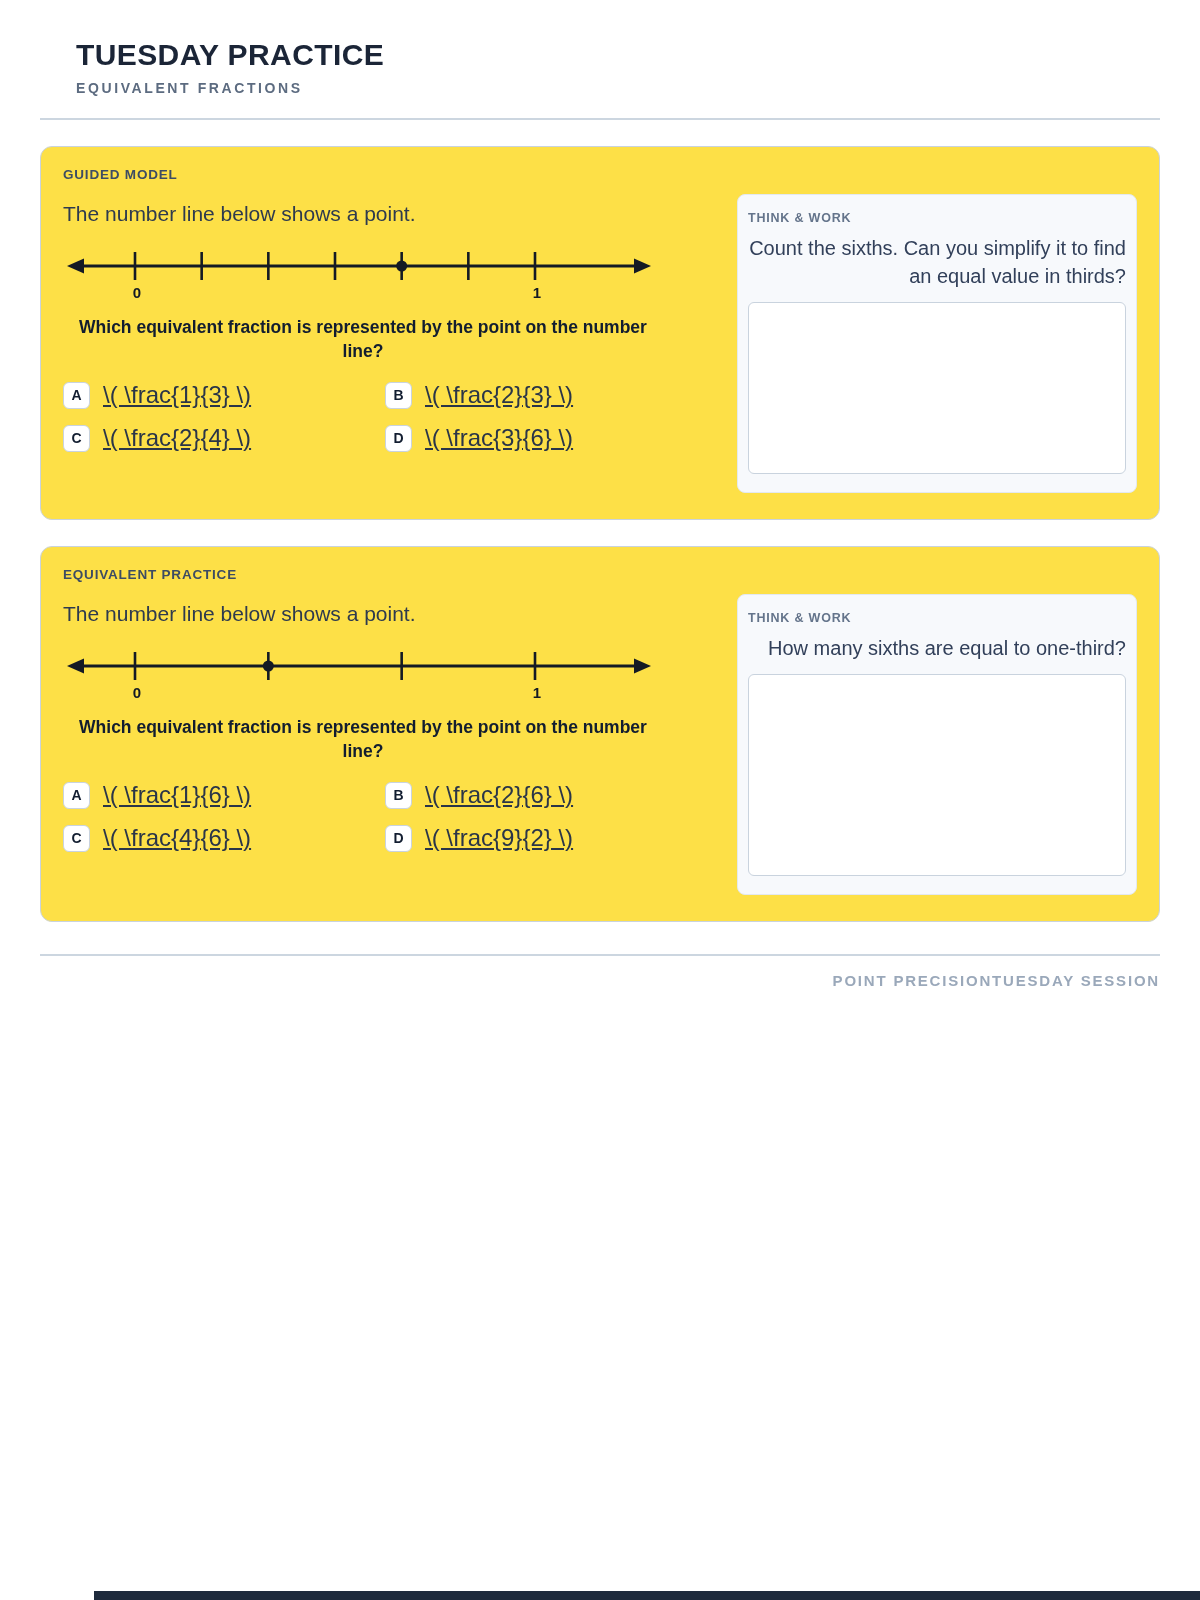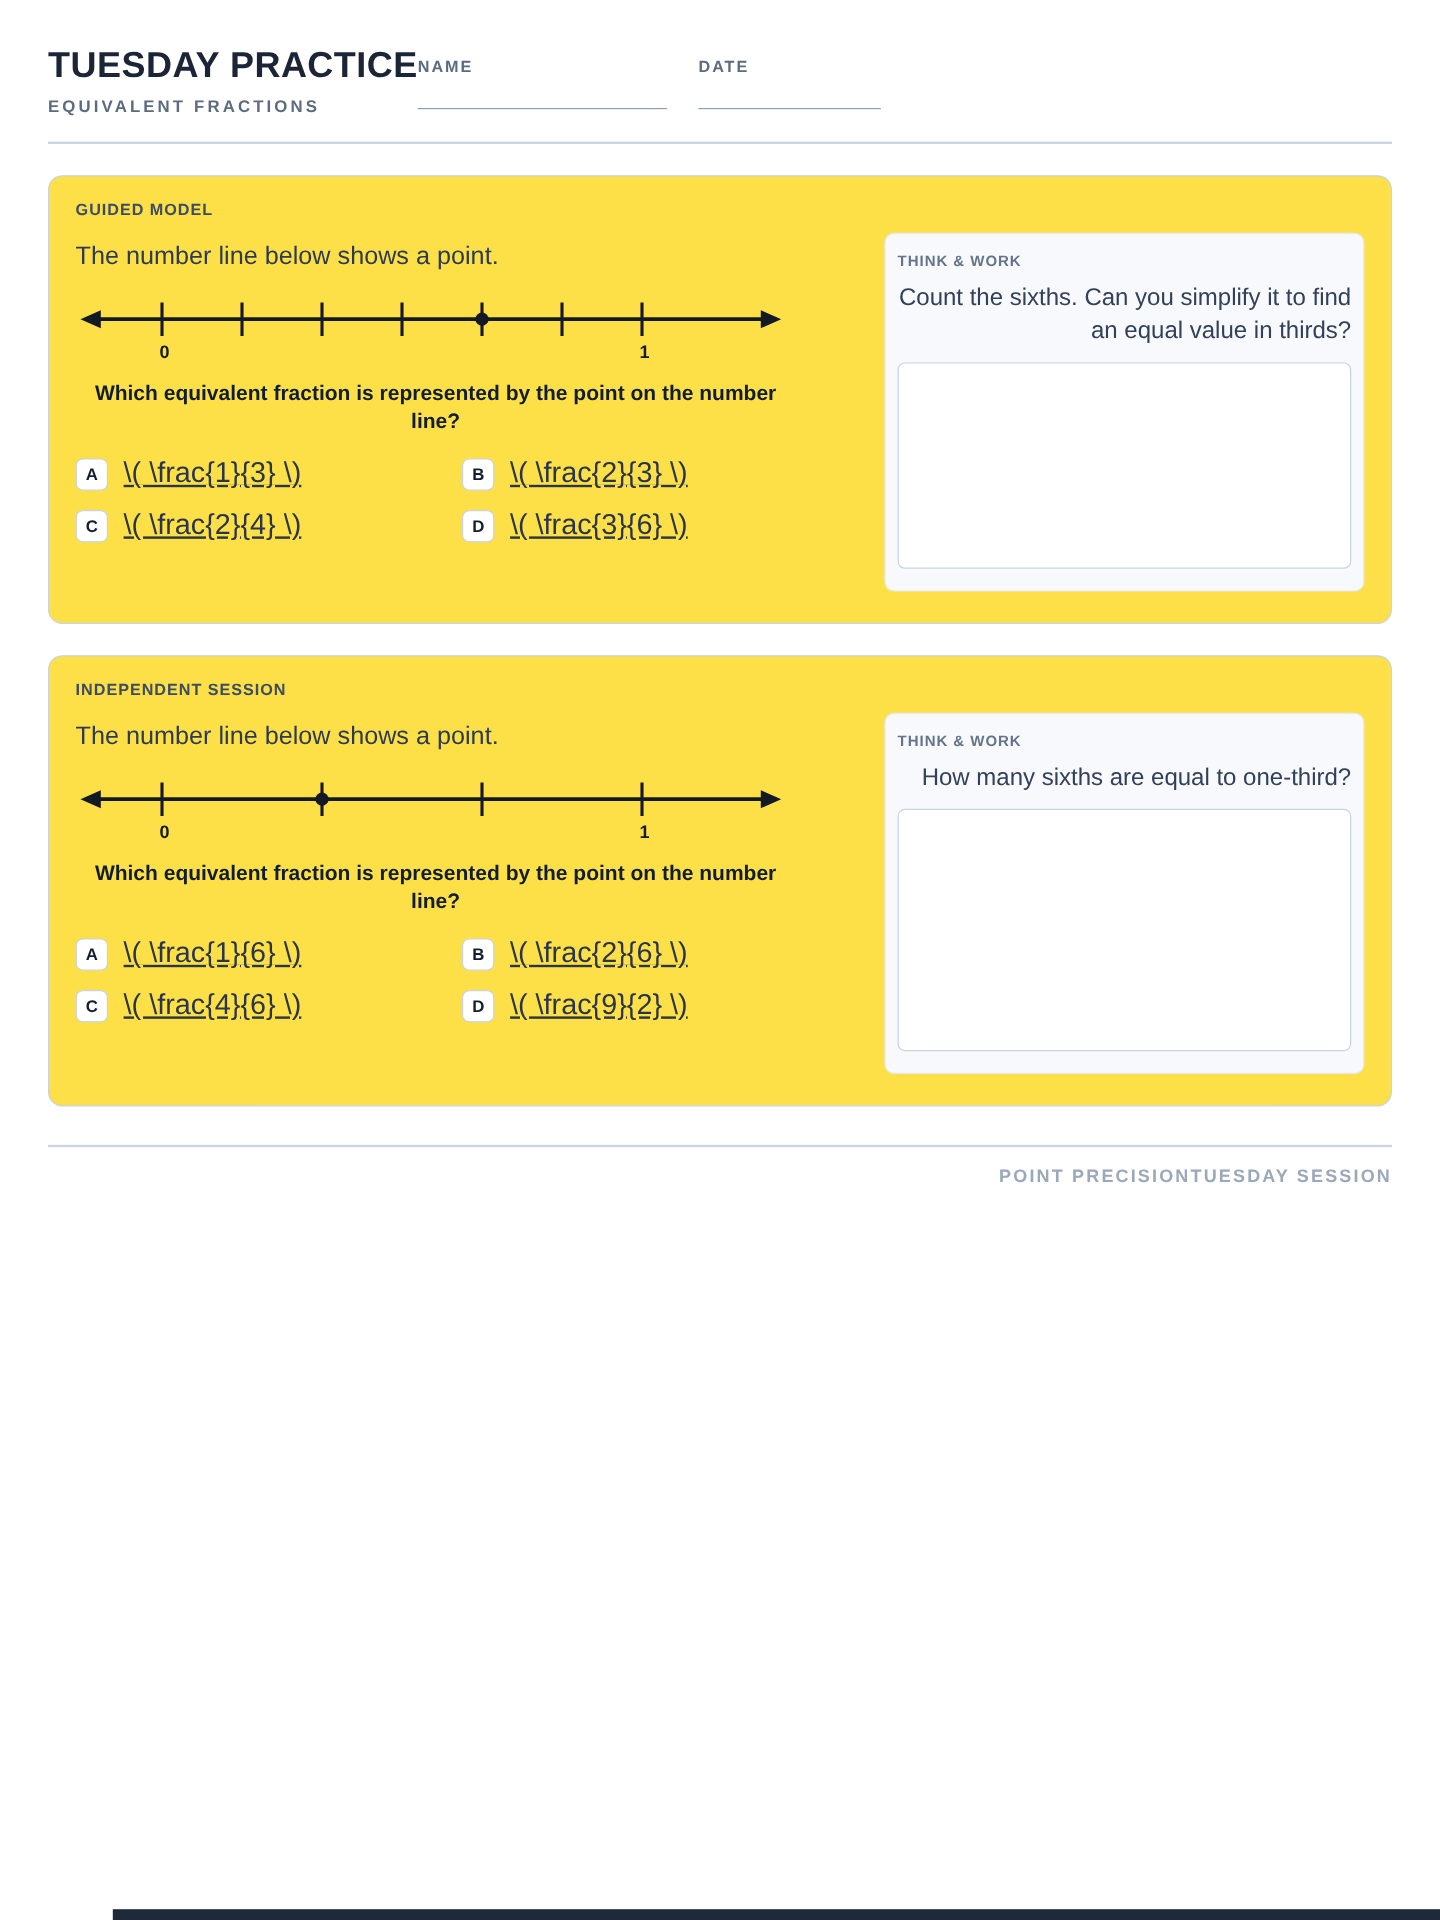--- a/index.html
+++ b/index.html
@@ -2,21 +2,21 @@
 <html><head>
 <meta charset="utf-8">
 <style>
   * { margin:0; padding:0; box-sizing:border-box; }
   html,body { background:#ffffff; }
   body { font-family:"Liberation Sans","DejaVu Sans",sans-serif; }
   .page { position:relative; width:1200px; min-height:1600px; background:#ffffff;
           padding:38px 40px 0 40px; color:#1c2638; overflow:hidden; }
 
   
-  .header { display:flex; align-items:flex-start; }
+  .header { display:flex; justify-content:space-between; align-items:flex-start;margin-left:36px; }
   .page-title { font-size:30px; font-weight:800; letter-spacing:.4px; color:#1b2537; }
   .page-subtitle { margin-top:8px; font-size:14px; font-weight:700; letter-spacing:2.6px; color:#5c6b80; }
   .fields { display:flex; gap:26px; padding-top:10px; }
   .field-label { font-size:13.5px; font-weight:700; letter-spacing:1.6px; color:#5c6b80; }
   .field-line { margin-top:27px; border-bottom:1.5px solid #90a0b2; }
   .field-name .field-line { width:208px; }
   .field-date .field-line { width:152px; }
   .header-divider { margin-top:22px; border-top:2px solid #ccd6e0; }
 
   
@@ -51,30 +51,20 @@
 </style>
 </head>
 <body>
 
 <div class="page">
 
   <div class="header">
     <div class="title-block">
       <div class="page-title">TUESDAY PRACTICE</div>
       <div class="page-subtitle">EQUIVALENT FRACTIONS</div>
-    </div>
-    <div class="fields">
-      <div class="field field-name">
-        <div class="field-label">NAME</div>
-        <div class="field-line"></div>
-      </div>
-      <div class="field field-date">
-        <div class="field-label">DATE</div>
-        <div class="field-line"></div>
-      </div>
     </div>
   </div>
   <div class="header-divider"></div>
 
   <section class="card">
     <div class="card-heading">GUIDED MODEL</div>
     <div class="card-body">
       <div class="col-left">
         <div class="prompt">The number line below shows a point.</div>
         <svg class="numberline" viewBox="0 0 592 58">
@@ -114,21 +104,21 @@
       </div>
       <aside class="think">
         <div class="think-heading">THINK &amp; WORK</div>
         <div class="think-hint">Count the sixths. Can you simplify it to find an equal value in thirds?</div>
         <div class="work-area"></div>
       </aside>
     </div>
   </section>
 
   <section class="card">
-    <div class="card-heading">INDEPENDENT SESSION</div>
+    <div class="card-heading">EQUIVALENT PRACTICE</div>
     <div class="card-body">
       <div class="col-left">
         <div class="prompt">The number line below shows a point.</div>
         <svg class="numberline" viewBox="0 0 592 58">
             <line x1="16" y1="24" x2="576" y2="24" stroke="#141a24" stroke-width="3.2"></line>
             <polygon points="4,24 21,16.5 21,31.5" fill="#141a24"></polygon>
             <polygon points="588,24 571,16.5 571,31.5" fill="#141a24"></polygon>
             <line x1="72" y1="10" x2="72" y2="38" stroke="#141a24" stroke-width="2.6"></line>
             <line x1="205.33333333333334" y1="10" x2="205.33333333333334" y2="38" stroke="#141a24" stroke-width="2.6"></line>
             <line x1="338.6666666666667" y1="10" x2="338.6666666666667" y2="38" stroke="#141a24" stroke-width="2.6"></line>

